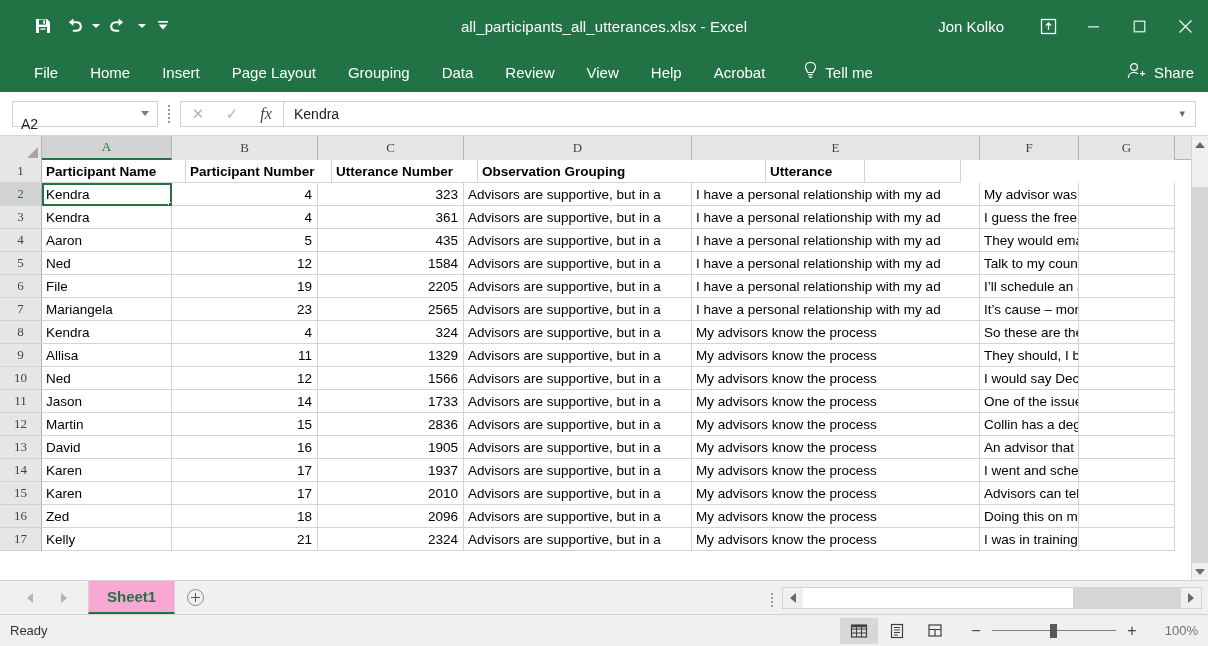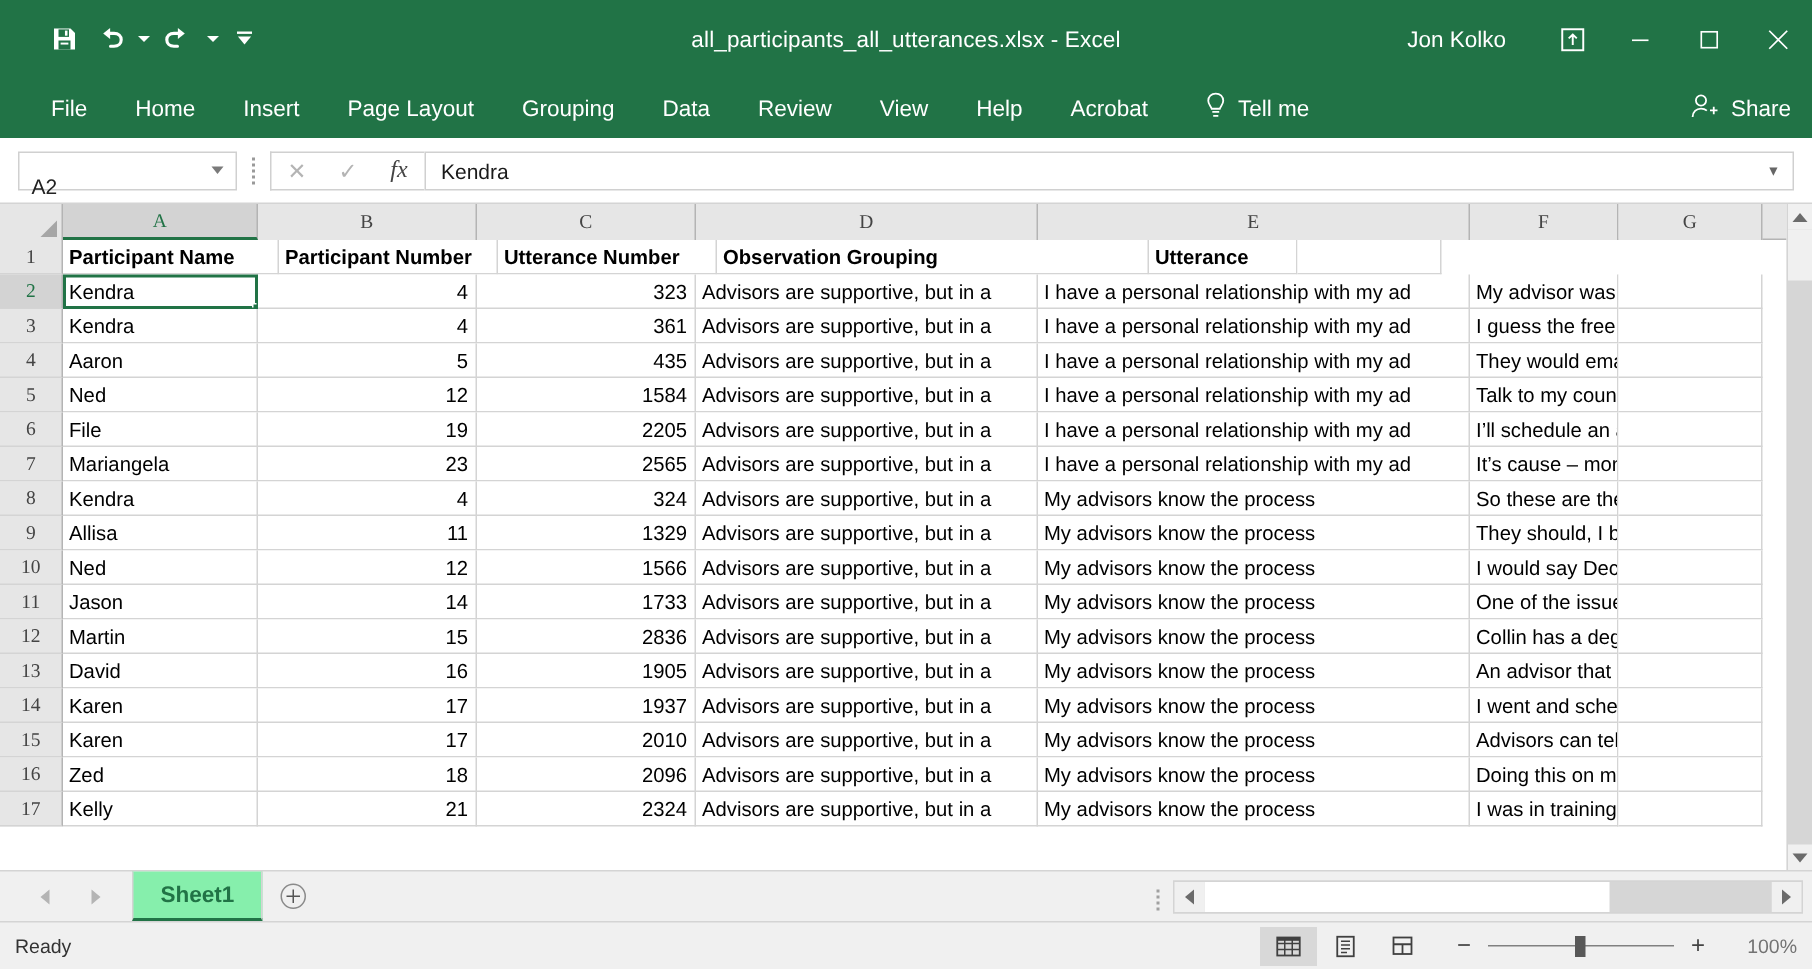--- a/index.html
+++ b/index.html
@@ -160,21 +160,21 @@
   .tri-r  { width:0;height:0;border-top:5px solid transparent;border-bottom:5px solid transparent;border-left:6px solid #6b6b6b; }
 
   
   .tabbar {
     height: 34px; background: #f0f0f0; display: flex; align-items: stretch;
     border-top: 1px solid #d4d4d4; flex-shrink: 0;
   }
   .tab-nav { display: flex; align-items: center; width: 88px; justify-content: center; gap: 28px; padding-left: 6px;}
   .tab-nav .tri-l, .tab-nav .tri-r { opacity: .45; }
   .sheet-tab {
-    background: #86efac; padding: 0 18px; display: flex; align-items: center;
+    background: #f9a8d4; padding: 0 18px; display: flex; align-items: center;
     font-size: 15px; font-weight: bold; color: #217346;
     border-bottom: 2px solid #217346; border-left:1px solid #d4d4d4; border-right:1px solid #d4d4d4;
   }
   .addsheet { width: 40px; display: flex; align-items: center; justify-content: center; }
   .addsheet-circle {
     width: 17px; height: 17px; border: 1px solid #8a8a8a; border-radius: 50%;
     position: relative;
   }
   .addsheet-circle::before, .addsheet-circle::after {
     content: ""; position: absolute; background: #555;

